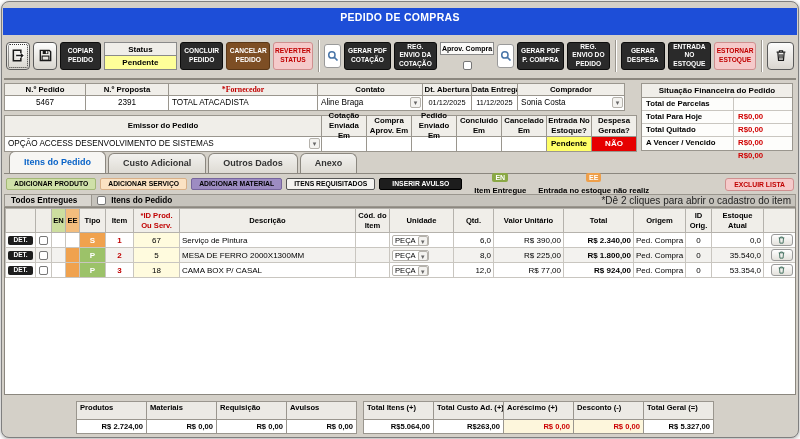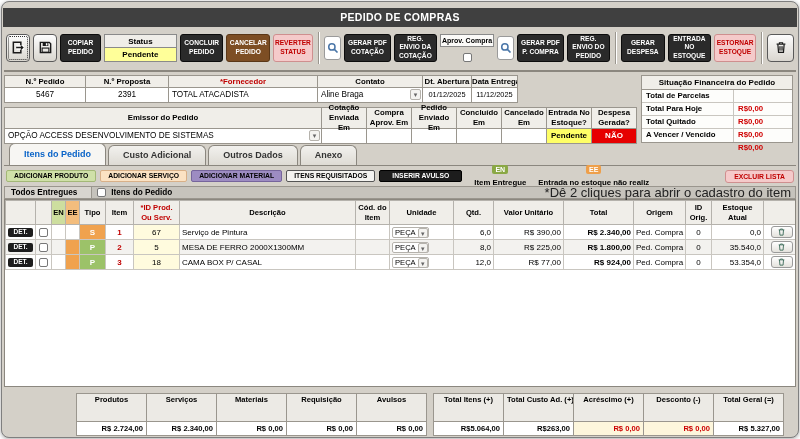--- a/index.html
+++ b/index.html
@@ -1,20 +1,20 @@
 <!DOCTYPE html>
 <html><head>
 <meta charset="utf-8">
 <style>
   * { margin:0; padding:0; box-sizing:border-box; }
   html,body { width:800px; height:439px; background:#ffffff; font-family:"Liberation Sans","DejaVu Sans",sans-serif; }
   .window { position:relative; width:798px; height:437px; margin:1px; background:#d4d0c8; border:1px solid #7f7f7f; border-radius:8px; overflow:hidden; box-shadow:0 1px 4px rgba(0,0,0,.35); }
   .chrome-top { height:6px; }
   
-  .titlebar { position:relative; height:19px; background:#404040; margin:0 1px; }
+  .titlebar { position:relative; height:27px; background:#1d4ed8; margin:0 1px; }
   .titlebar .title { position:absolute; left:0; right:0; top:3px; text-align:center; color:#fff; font-size:10.5px; font-weight:bold; letter-spacing:.3px; }
   .titlebar .reginfo { position:absolute; right:8px; top:5px; color:#e8e8e8; font-size:7.5px; }
   
   .toolbar { display:flex; align-items:center; gap:3px; padding:4px 4px 5px 4px; height:42px; }
   .ibtn { display:flex; align-items:center; justify-content:center; width:25px; height:28px; background:linear-gradient(#fdfdfd,#d9d6cf); border:1px solid #5a5a5a; border-radius:4px; cursor:pointer; }
   .ibtn.first { outline:1px dotted #333; outline-offset:-3px; }
   .dbtn { display:flex; align-items:center; justify-content:center; text-align:center; background:#2a2a2a; color:#fff; border:1px solid #0c0c0c; border-radius:3px; font-size:6.6px; font-weight:bold; line-height:1.25; height:28px; padding:1px 2px; cursor:pointer; }
   .dbtn.brown { background:#7d4e24; border-color:#5a3717; }
   .pbtn { display:flex; align-items:center; justify-content:center; text-align:center; background:#f5caca; color:#c00000; border:1px solid #cf8f8f; border-radius:3px; font-size:6.6px; font-weight:bold; line-height:1.25; height:28px; padding:1px 2px; cursor:pointer; }
   .statusbox { width:76px; border:1px solid #8a8a8a; height:28px; }
@@ -26,21 +26,21 @@
   .cb { display:inline-block; width:9px; height:9px; background:#fff; border:1px solid #777; border-radius:2px; vertical-align:middle; cursor:pointer; }
   .aprov .cb { margin-top:3px; }
   .sep { width:1px; height:32px; background:#9a968e; box-shadow:1px 0 0 #fff; margin:0 2px; }
   .w42{width:42px}.w45{width:45px}.w40{width:40px}.w48{width:48px}.w28{width:28px}
   
   .formwrap { position:relative; margin:1px 2px 0 2px; border-top:2px solid #8b877f; padding:3px 0 0 0; height:70px; background:#d4d0c8; }
   .frow { display:flex; }
   .fld { margin-left:-1px; }
   .fld:first-child { margin-left:0; }
   .fh { border:1px solid #9a968e; background:#f0eee9; font-size:7.8px; font-weight:bold; text-align:center; height:13px; line-height:12px; white-space:nowrap; overflow:hidden; }
-  .fh.red { color:#c00000; }
+  .fh.red { color:#c00000;font-family:Liberation Serif, serif; }
   .fv { position:relative; border:1px solid #9a968e; border-top:none; background:#fff; font-size:8.2px; height:15px; line-height:14px; padding:0 3px; white-space:nowrap; overflow:hidden; }
   .fv.center { text-align:center; }
   .drop { position:absolute; right:1px; top:1px; width:11px; height:11px; border:1px solid #b5b2ac; border-radius:2px; background:#f4f3f0; color:#666; font-size:7px; line-height:10px; text-align:center; cursor:pointer; }
   .frow2 { display:flex; margin-top:4px; }
   .fh2 { border:1px solid #9a968e; background:#f0eee9; font-size:7.8px; font-weight:bold; text-align:center; height:22px; line-height:1.3; display:flex; align-items:center; justify-content:center; }
   .st { width:46px; margin-left:-1px; }
   .stv { border:1px solid #9a968e; border-top:none; background:#fff; height:15px; font-size:8px; font-weight:bold; text-align:center; line-height:14px; }
   .stv.yellow { background:#ffff66; }
   .stv.red { background:#e60000; color:#fff; }
   .finpanel { position:absolute; right:3px; top:3px; width:152px; border:1px solid #9a968e; background:#fdfdfb; }
@@ -64,21 +64,21 @@
   .legend { display:flex; align-items:center; gap:4px; margin-left:8px; font-size:7.8px; font-weight:bold;flex-direction:column; }
   .badge { display:inline-block; font-size:7px; font-weight:bold; color:#fff; padding:1px 3px; border-radius:2px; }
   .badge.en { background:#8aa845; }
   .badge.ee { background:#ee9f4a; }
   .excluir { margin-left:auto; background:#f5caca; color:#c00000; border:1px solid #cf8f8f; border-radius:3px; font-size:6.8px; font-weight:bold; height:13px; line-height:11px; padding:0 8px; cursor:pointer; }
   
   .graybar { display:flex; align-items:center; margin:3px 2px 0 2px; height:13px; background:#c6c3bc; border:1px solid #9a968e; font-size:8.2px; }
   .graybar .te { background:#d8d5cf; border-right:1px solid #9a968e; font-weight:bold; padding:0 14px 0 6px; line-height:11px; height:100%; }
   .graybar .cb { margin:0 5px; }
   .graybar .lt { font-weight:bold; }
-  .graybar .hint { margin-left:auto; padding-right:4px; font-size:13px; color:#222; }
+  .graybar .hint { margin-left:auto; padding-right:4px; font-size:10px; color:#222; }
   
   .tablebox { margin:0 2px; height:188px; background:#fff; border:1px solid #8b877f; overflow:hidden; }
   table.items { border-collapse:collapse; table-layout:fixed; width:794px; }
   table.items th { background:#f0eee9; border:1px solid #b5b2ac; font-size:7.6px; font-weight:bold; line-height:1.25; height:24px; padding:0 1px; }
   table.items th.red { color:#c00000; }
   table.items th.enh { background:#cdde9f; }
   table.items th.eeh { background:#f3bd7d; }
   table.items td { border:1px solid #c9c6c0; font-size:8px; height:15px; padding:0 2px; white-space:nowrap; overflow:hidden; background:#fff; }
   tr.alt td { background:#f3f2ef; }
   td.det { text-align:center; padding:0; }
@@ -95,21 +95,21 @@
   td.totalv { text-align:right; font-weight:bold; }
   .unitsel { position:relative; border:1px solid #b5b2ac; border-radius:2px; background:#fff; height:12px; line-height:11px; padding:0 12px 0 2px; font-size:7.6px; }
   .unitsel .drop { top:0; right:0; width:10px; height:10px; }
   td.delc { text-align:center; padding:0; }
   .rowdel { display:inline-flex; align-items:center; justify-content:center; width:22px; height:12px; background:linear-gradient(#fff,#e4e2dc); border:1px solid #9a9a9a; border-radius:3px; cursor:pointer; }
   
   .totals { display:flex; gap:6px; padding:4px 0 0 74px; margin-top:2px; }
   .tgroup { display:flex; }
   .tcol { width:71px; margin-left:-1px; }
   .tcol:first-child { margin-left:0; }
-  .th { border:1px solid #9a968e; background:#eceae5; font-size:7.6px; font-weight:bold; text-align:center; height:29px; line-height:12px; padding:0 3px; white-space:nowrap; overflow:hidden; }
+  .th { border:1px solid #9a968e; background:#eceae5; font-size:7.6px; font-weight:bold; text-align:left; height:19px; line-height:12px; padding:0 3px; white-space:nowrap; overflow:hidden; }
   .tv { border:1px solid #9a968e; border-top:none; background:#fff; font-size:7.6px; font-weight:bold; text-align:right; height:14px; line-height:13px; padding:0 3px; white-space:nowrap; }
   .tv.hl { background:#fdf6dc; color:#cc0000; }
   svg { display:block; }
 </style>
 </head>
 <body>
 
 <div class="window">
   <div class="chrome-top"></div>
 
@@ -206,20 +206,24 @@
         <div class="fh">Contato</div>
         <div class="fv"><span>Aline Braga</span><span class="drop">▾</span></div>
       </div>
       <div class="fld" style="width:50px">
         <div class="fh">Dt. Abertura</div>
         <div class="fv center" style="font-size:7.4px">01/12/2025</div>
       </div>
       <div class="fld" style="width:47px">
         <div class="fh">Data Entrega</div>
         <div class="fv center" style="font-size:7.4px">11/12/2025</div>
+      </div>
+      <div class="fld" style="width:108px">
+        <div class="fh">Comprador</div>
+        <div class="fv"><span>Sonia Costa</span><span class="drop">▾</span></div>
       </div>
     </div>
 
     <div class="frow2">
       <div class="fld" style="width:318px">
         <div class="fh2">Emissor do Pedido</div>
         <div class="fv"><span>OPÇÃO ACCESS DESENVOLVIMENTO DE SISTEMAS</span><span class="drop">▾</span></div>
       </div>
       <div class="st">
         <div class="fh2">Cotação Enviada Em</div>
@@ -423,24 +427,20 @@
       </table>
   </div>
 
   <div class="totals">
     <div class="tgroup">
       <div class="tcol">
         <div class="th">Produtos</div>
         <div class="tv">R$ 2.724,00</div>
       </div>
       <div class="tcol">
-        <div class="th">Serviços</div>
-        <div class="tv">R$ 2.340,00</div>
-      </div>
-      <div class="tcol">
         <div class="th">Materiais</div>
         <div class="tv">R$ 0,00</div>
       </div>
       <div class="tcol">
         <div class="th">Requisição</div>
         <div class="tv">R$ 0,00</div>
       </div>
       <div class="tcol">
         <div class="th">Avulsos</div>
         <div class="tv">R$ 0,00</div>

